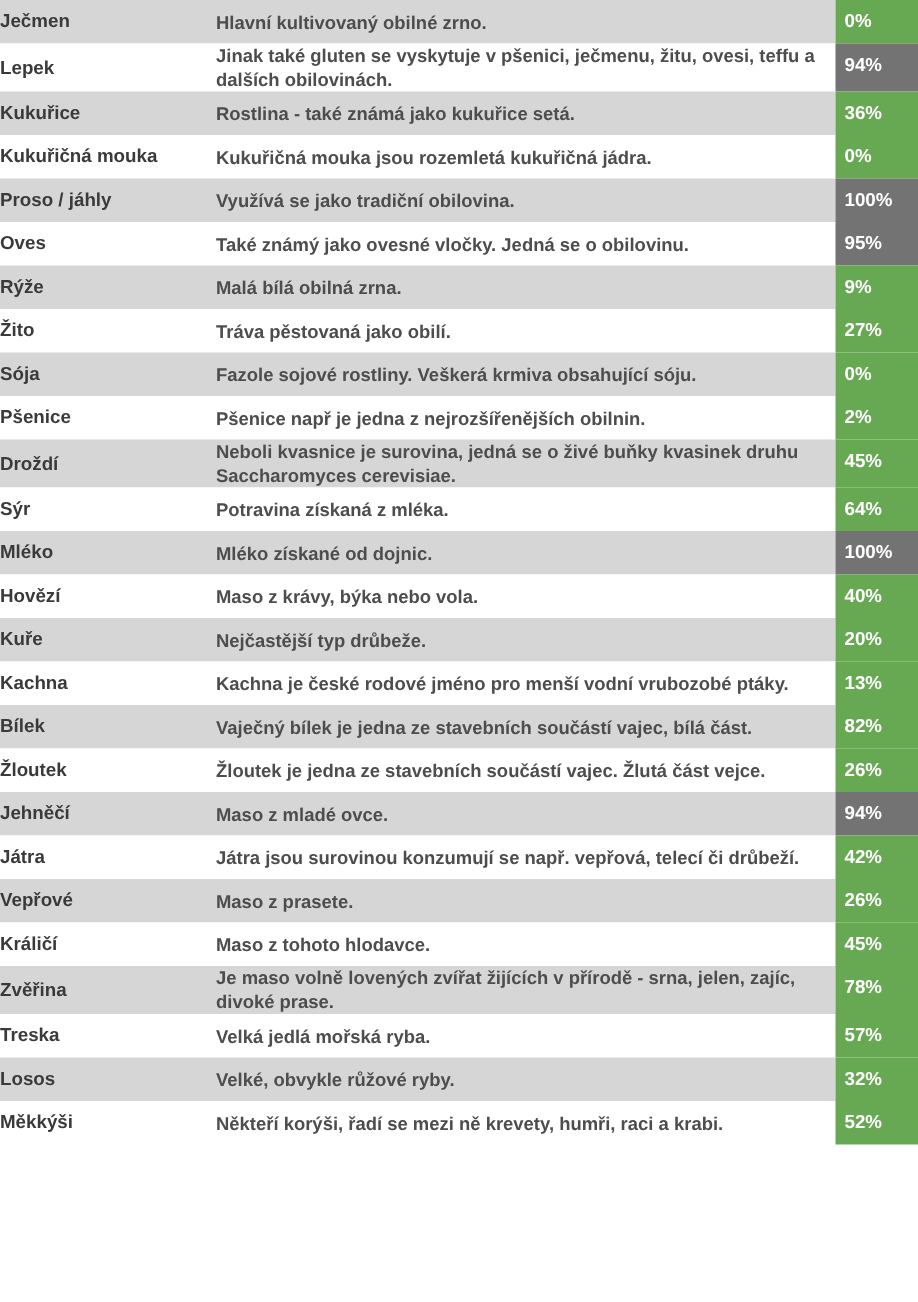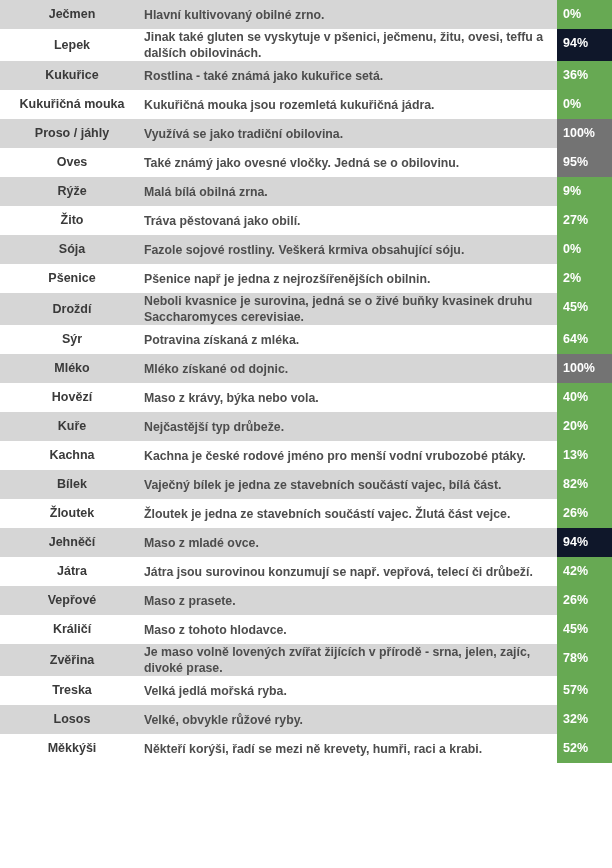--- a/index.html
+++ b/index.html
@@ -37,21 +37,20 @@
     border: 0;
   }
 
   td.cell-name {
     font-size: 12.5px;
     font-weight: bold;
     color: #3a3a3a;
     padding: 7px 8px 7px 12px;
     line-height: 15px;
     border-right: 3px solid #ffffff;
-    text-align: center;
   }
   tr.alt td.cell-name {
     border-right: 3px solid #ffffff;
   }
 
   td.cell-desc {
     font-size: 12.3px;
     font-weight: bold;
     color: #4d4d4d;
     padding: 7px 10px 7px 11px;
@@ -70,21 +69,21 @@
   td.cell-value .value-fill {
     position: absolute;
     top: 0; bottom: 0; left: 0; right: 0;
     display: flex;
     align-items: flex-start;
     padding-top: 7px;
     padding-left: 6px;
     box-sizing: border-box;
   }
   td.cell-value .value-fill.v-green  { background: #67a953; }
-  td.cell-value .value-fill.v-orange { background: #0f172a; }
+  td.cell-value .value-fill.v-orange { background: #737373; }
   td.cell-value .value-fill.v-red    { background: #737373; }
   td.cell-value .value-fill span {
     color: #ffffff;
     font-size: 12.5px;
     font-weight: bold;
     line-height: 15px;
   }
   td.cell-value .spacer {
     visibility: hidden;
     display: block;

